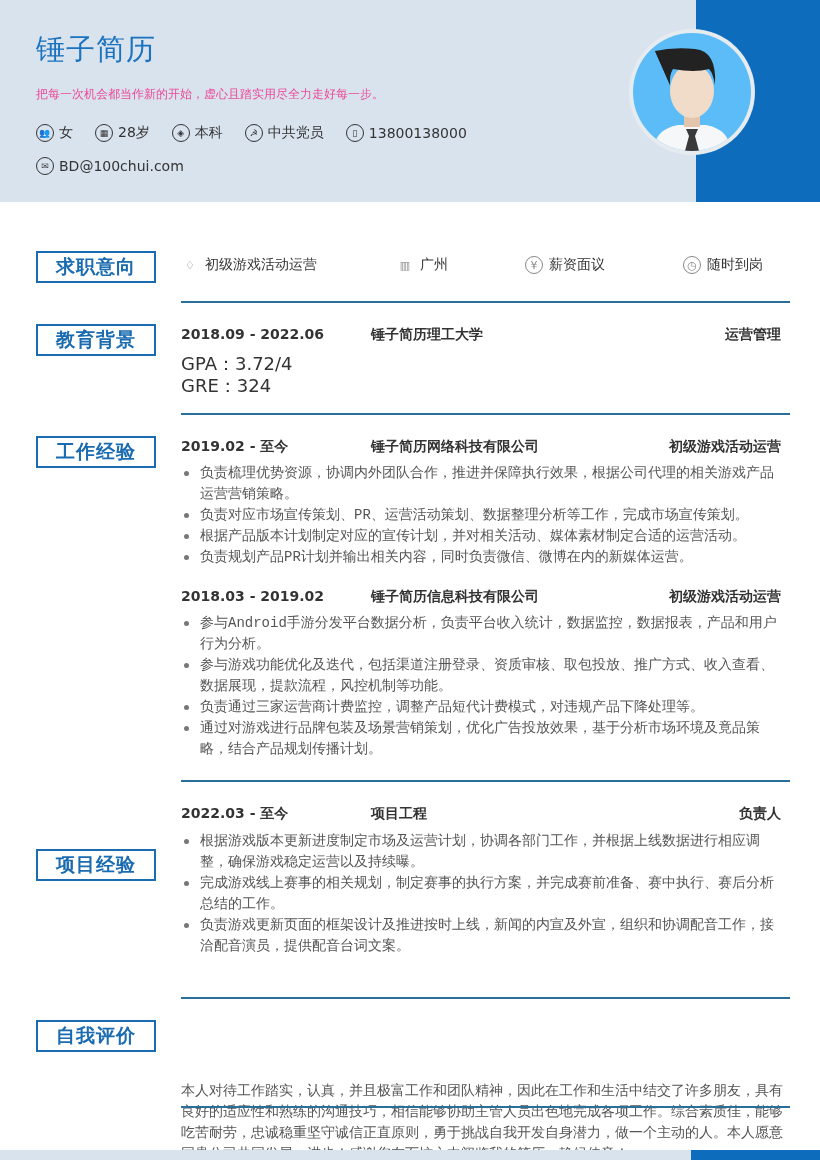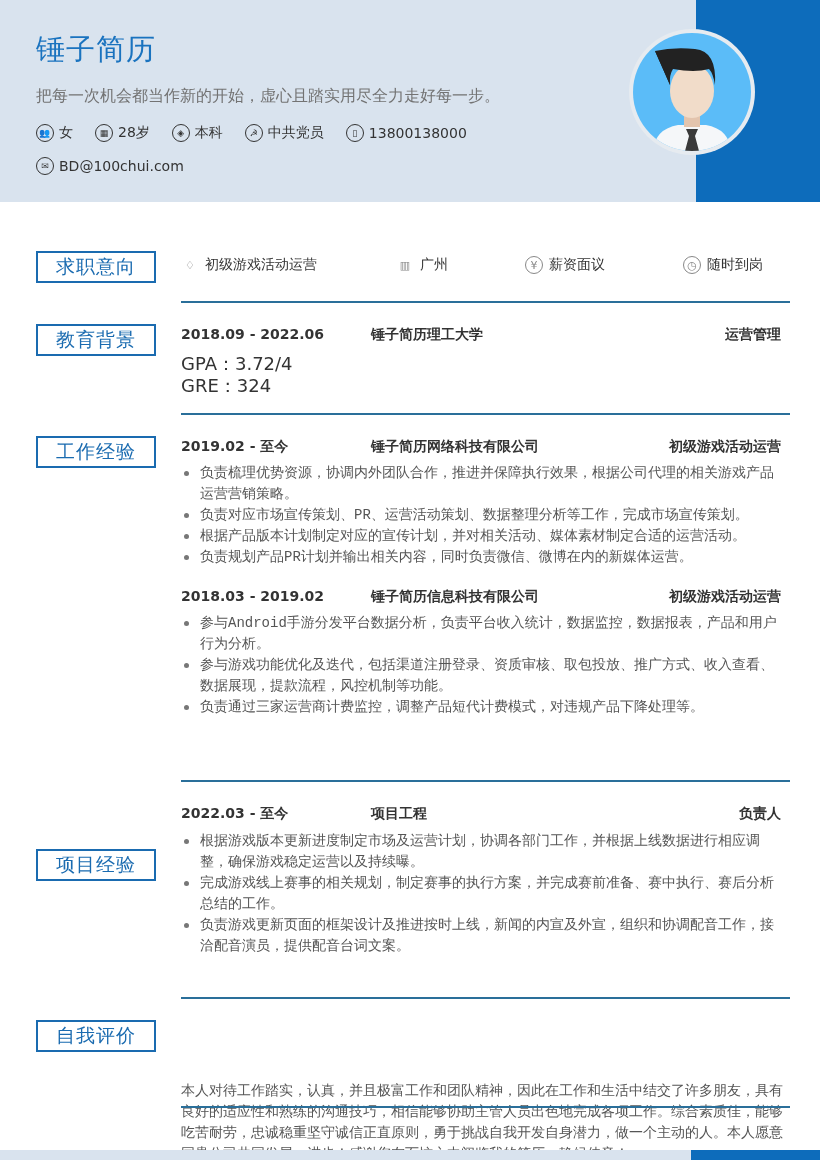--- a/index.html
+++ b/index.html
@@ -2,31 +2,31 @@
 <html><head>
   <meta charset="utf-8">
   <style>
     * { box-sizing: border-box; margin: 0; padding: 0; }
     html, body { width: 820px; height: 1160px; background: #ffffff; overflow: hidden; }
     body { font-family: "DejaVu Sans", "Liberation Sans", sans-serif; color: #333; position: relative; }
 
     .header { position: absolute; left: 0; top: 0; width: 820px; height: 202px; background: #d9e3ee; }
     .header-accent { position: absolute; left: 696px; top: 0; width: 124px; height: 202px; background: #0d6cbb; }
     .name { position: absolute; left: 36px; top: 30px; font-size: 29px; color: #1a73bf; letter-spacing: 1px; }
-    .motto { position: absolute; left: 36px; top: 86px; font-size: 16px; color: #737373; }
+    .motto { position: absolute; left: 36px; top: 86px; font-size: 12px; color: #ec4899; }
     .info-row { position: absolute; left: 36px; display: flex; align-items: center; font-size: 14px; color: #333; }
     .info-row.r1 { top: 124px; }
     .info-row.r2 { top: 157px; }
     .info-item { display: flex; align-items: center; margin-right: 22px; }
     .info-icon { width: 18px; height: 18px; border: 1.3px solid #333; border-radius: 50%; display: inline-flex; align-items: center; justify-content: center; font-size: 9px; margin-right: 5px; color:#333; }
 
     .avatar { position: absolute; left: 629px; top: 29px; width: 126px; height: 126px; border-radius: 50%; background: #e6ebf0; padding: 4px; }
     .avatar svg { width: 118px; height: 118px; border-radius: 50%; display: block; }
 
-    .sec-label { position: absolute; left: 36px; width: 120px; height: 32px; border: 2.5px solid #1a6bb0; color: #1a6bb0; font-size: 19px; font-weight: normal; display: flex; align-items: center; justify-content: center; letter-spacing: 1px; }
+    .sec-label { position: absolute; left: 36px; width: 120px; height: 32px; border: 2.5px solid #1a6bb0; color: #1a6bb0; font-size: 19px; font-weight: bold; display: flex; align-items: center; justify-content: center; letter-spacing: 1px; }
     .divider { position: absolute; left: 181px; width: 609px; height: 1.5px; background: #2a6f9a; }
 
     .intent { position: absolute; top: 256px; left: 181px; width: 609px; height: 20px; font-size: 14px; color: #333; }
     .intent-item { position: absolute; top: 0; display: flex; align-items: center; }
     .intent-icon { width: 18px; height: 18px; display: inline-flex; align-items: center; justify-content: center; margin-right: 6px; color: #888; font-size: 11px; }
     .circ { border: 1.3px solid #888; border-radius: 50%; }
 
     .entry-head { position: absolute; left: 181px; width: 600px; height: 20px; font-size: 14px; font-weight: bold; color: #333; }
     .entry-head .date { position: absolute; left: 0; top: 0; }
     .entry-head .org { position: absolute; left: 190px; top: 0; }
@@ -139,20 +139,21 @@
 
 <div class="entry-head" style="top:588px;text-align:right;">
   <span class="date">2018.03 - 2019.02</span>
   <span class="org">锤子简历信息科技有限公司</span>
   <span class="role">初级游戏活动运营</span>
 </div>
 <ul class="bullets" style="top:613px;">
   <li>参与Android手游分发平台数据分析，负责平台收入统计，数据监控，数据报表，产品和用户行为分析。</li>
   <li>参与游戏功能优化及迭代，包括渠道注册登录、资质审核、取包投放、推广方式、收入查看、数据展现，提款流程，风控机制等功能。</li>
   <li>负责通过三家运营商计费监控，调整产品短代计费模式，对违规产品下降处理等。</li>
+  <li>通过对游戏进行品牌包装及场景营销策划，优化广告投放效果，基于分析市场环境及竟品策略，结合产品规划传播计划。</li>
 </ul>
 <div class="divider" style="top:780px;"></div>
 
 <div class="sec-label" style="top:849px;">项目经验</div>
 <div class="entry-head" style="top:805px;">
   <span class="date">2022.03 - 至今</span>
   <span class="org">项目工程</span>
   <span class="role">负责人</span>
 </div>
 <ul class="bullets" style="top:831px;">

